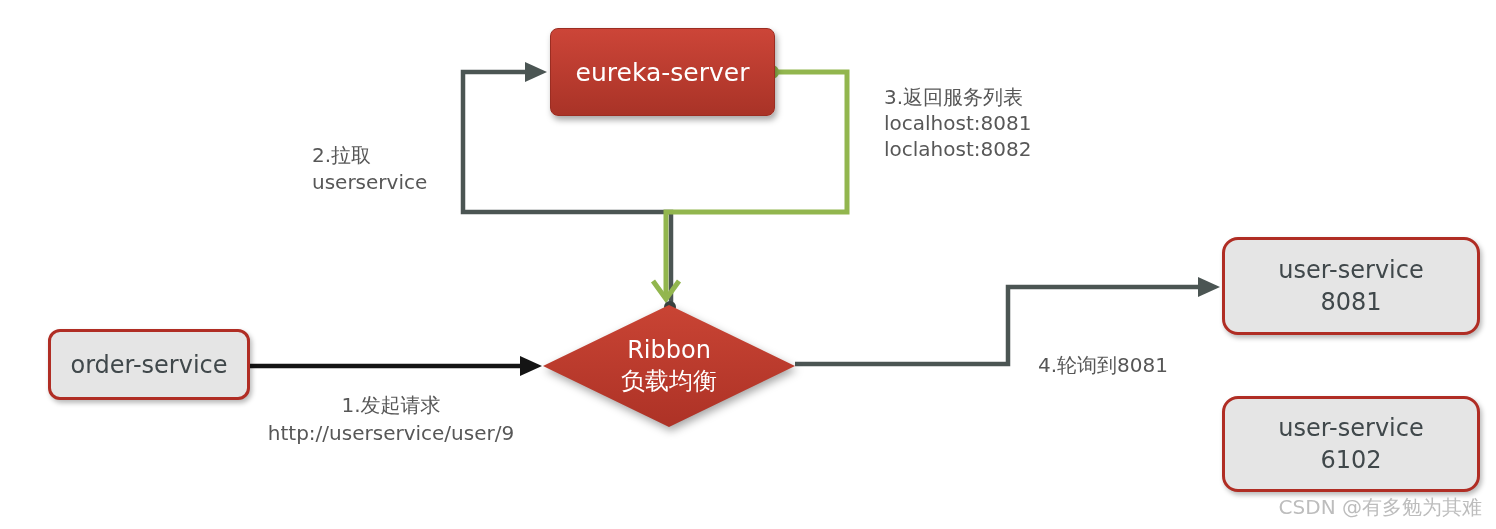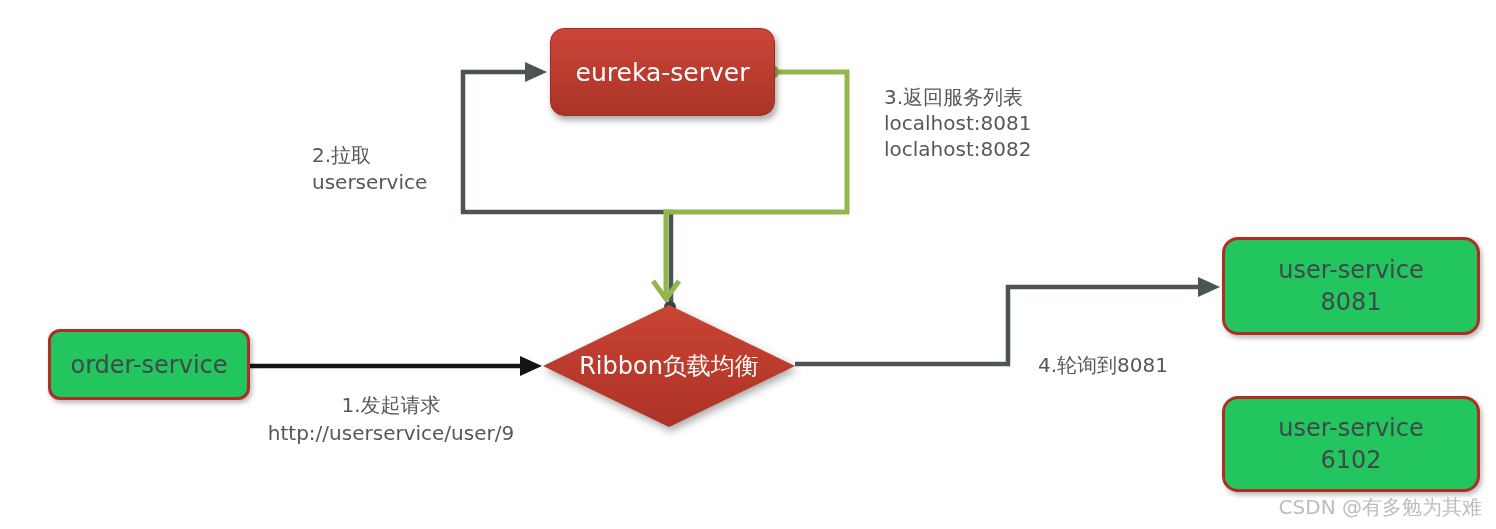--- a/index.html
+++ b/index.html
@@ -26,29 +26,29 @@
     box-sizing: border-box;
   }
   .red-node {
     background: linear-gradient(180deg, #cd4ablue 0%, #a93327 100%);
     background: linear-gradient(180deg, #cc4538 0%, #a93327 100%);
     border: 1px solid #9b2d22;
     color: #ffffff;
     box-shadow: 2px 4px 6px rgba(0,0,0,0.35);
   }
   .white-node {
-    background: #22c55e;
+    background: #e5e5e5;
     border: 3px solid #b02d24;
     color: #40484b;
     box-shadow: 2px 3px 5px rgba(0,0,0,0.28);
   }
   .node-eureka {
     left: 550px; top: 28px;
     width: 225px; height: 88px;
-    border-radius: 14px;
+    border-radius: 8px;
     font-size: 25px;
   }
   .node-order {
     left: 48px; top: 329px;
     width: 202px; height: 71px;
     border-radius: 12px;
     font-size: 24px;
   }
   .node-user1 {
     left: 1222px; top: 237px;
@@ -68,21 +68,21 @@
     position: absolute;
     left: 543px; top: 305px;
     width: 252px; height: 122px;
     filter: drop-shadow(2px 4px 4px rgba(0,0,0,0.35));
   }
   .diamond {
     width: 100%; height: 100%;
     clip-path: polygon(50% 0%, 100% 50%, 50% 100%, 0% 50%);
     background: linear-gradient(180deg, #c94434 0%, #ad3226 100%);
     display: flex;
-    flex-direction: row;
+    flex-direction: column;
     align-items: center;
     justify-content: center;
     text-align: center;
     color: #ffffff;
     font-size: 24px;
     line-height: 31px;
   }
   .edge-label {
     position: absolute;
     color: #575757;

